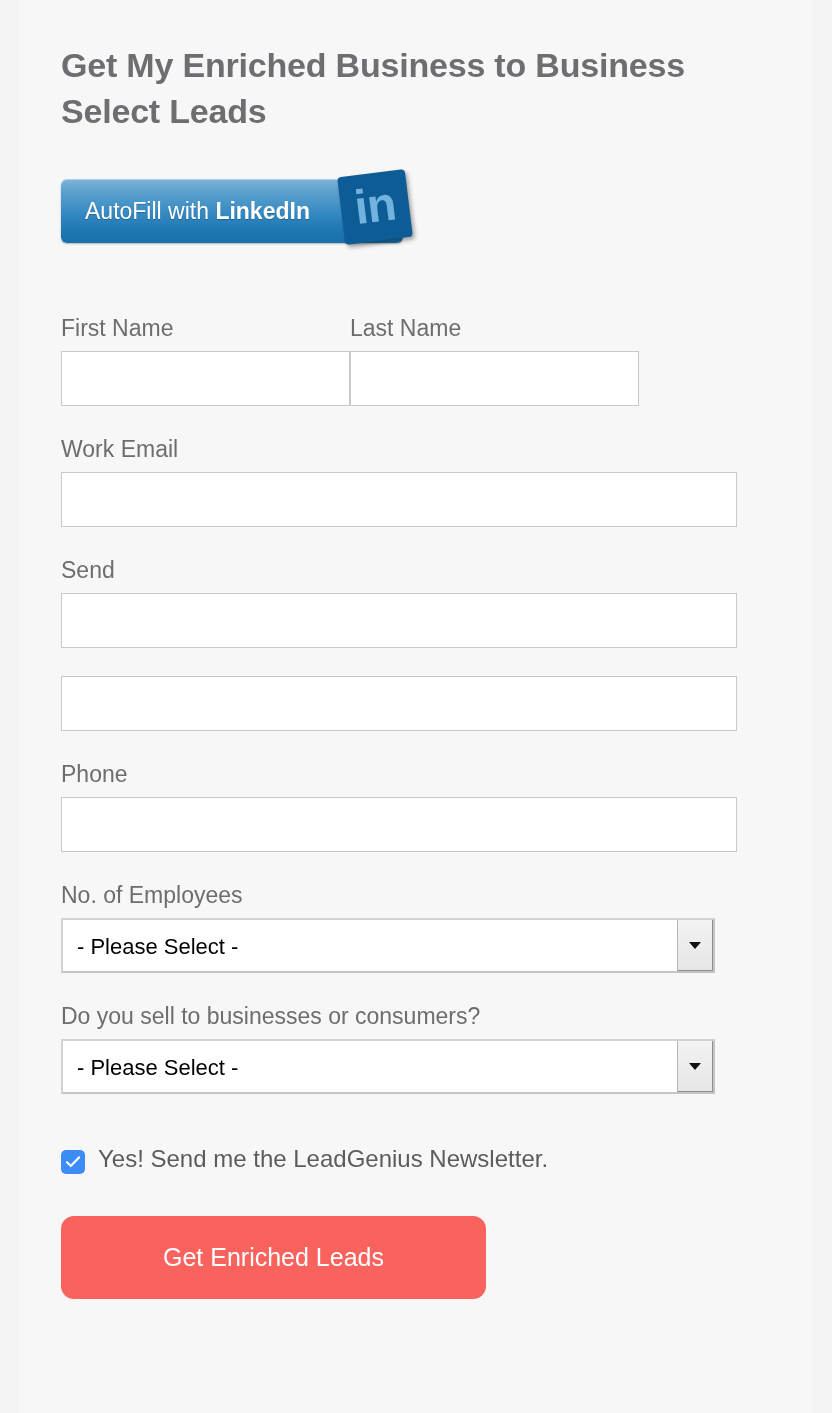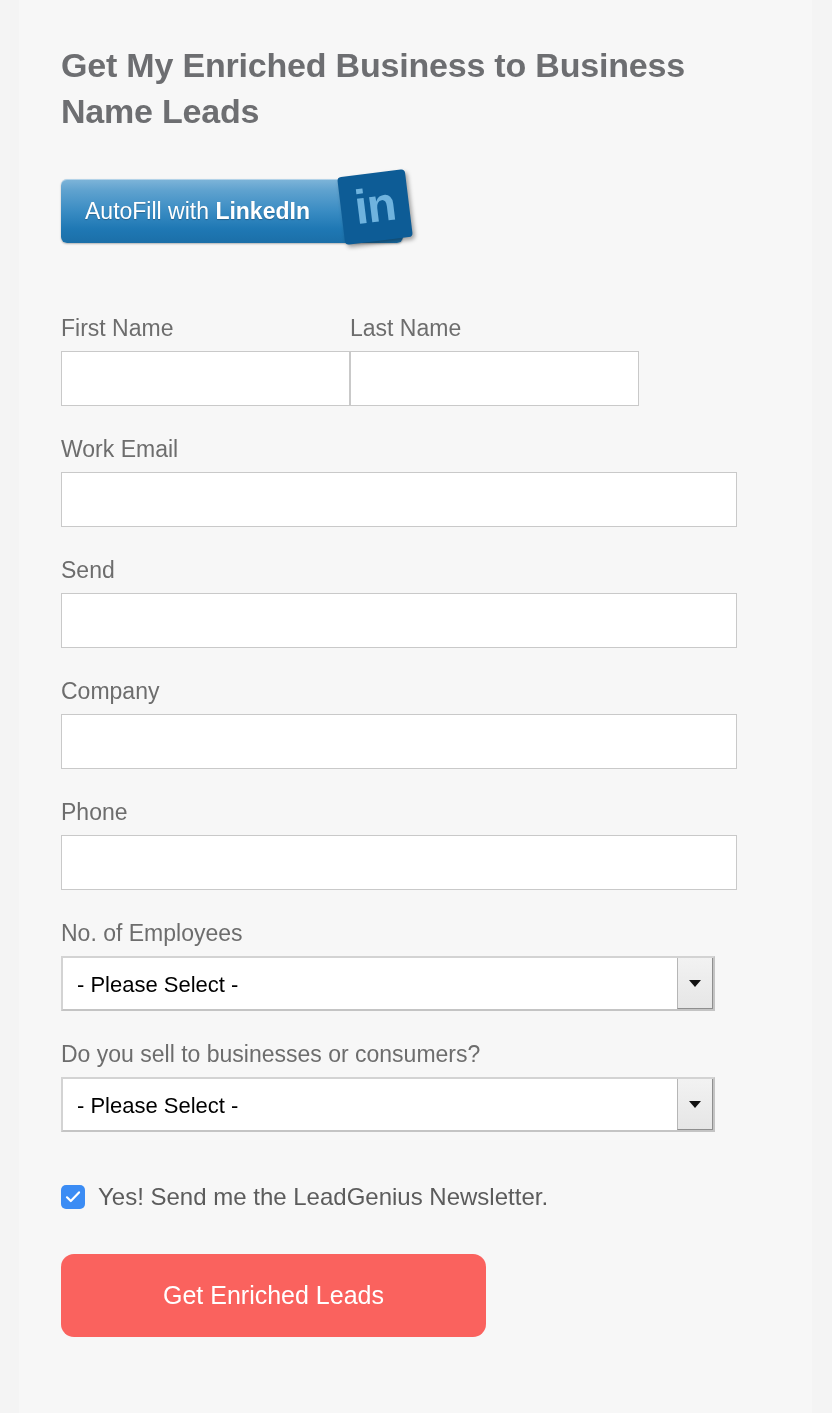--- a/index.html
+++ b/index.html
@@ -187,21 +187,21 @@
     margin-left: -6px;
     margin-top: -3px;
     border-left: 6px solid transparent;
     border-right: 6px solid transparent;
     border-top: 7px solid #111111;
   }
 
   
   .checkbox-row {
     display: flex;
-    align-items: center;
+    align-items: flex-end;
     margin-top: 50px;
   }
   .checkbox-box {
     position: relative;
     width: 24px;
     height: 24px;
     border-radius: 5px;
     background: #3b8cf4;
     flex: 0 0 auto;
     cursor: pointer;
@@ -234,21 +234,21 @@
     cursor: pointer;
     padding: 0;
   }
 </style>
 </head>
 <body>
 
 <div class="page-frame">
   <div class="form-wrap">
 
-    <h1 class="form-heading">Get My Enriched Business to Business Name Leads</h1>
+    <h1 class="form-heading">Get My Enriched Business to Business Select Leads</h1>
 
     <button class="linkedin-btn">
       <span class="linkedin-btn-label"><span>AutoFill with </span><b>LinkedIn</b></span>
       <span class="linkedin-logo">
         <span>in</span>
       </span>
     </button>
 
     <div class="fields">
 
@@ -267,21 +267,20 @@
         <label class="field-label">Work Email</label>
         <input class="text-input" type="email" placeholder="" style="">
       </div>
 
       <div class="field-block">
         <label class="field-label">Send</label>
         <input class="text-input" type="text" placeholder="" style="">
       </div>
 
       <div class="field-block">
-        <label class="field-label">Company</label>
         <input class="text-input" type="text" placeholder="" style="">
       </div>
 
       <div class="field-block">
         <label class="field-label">Phone</label>
         <input class="text-input" type="tel" placeholder="" style="">
       </div>
 
       <div class="select-block">
         <label class="field-label">No. of Employees</label>

